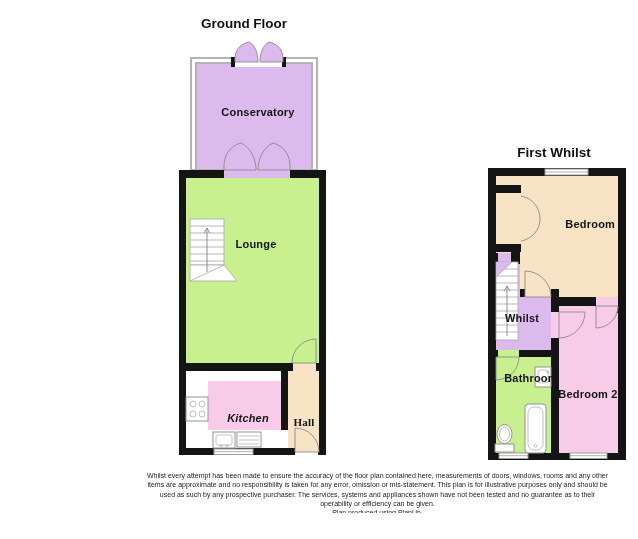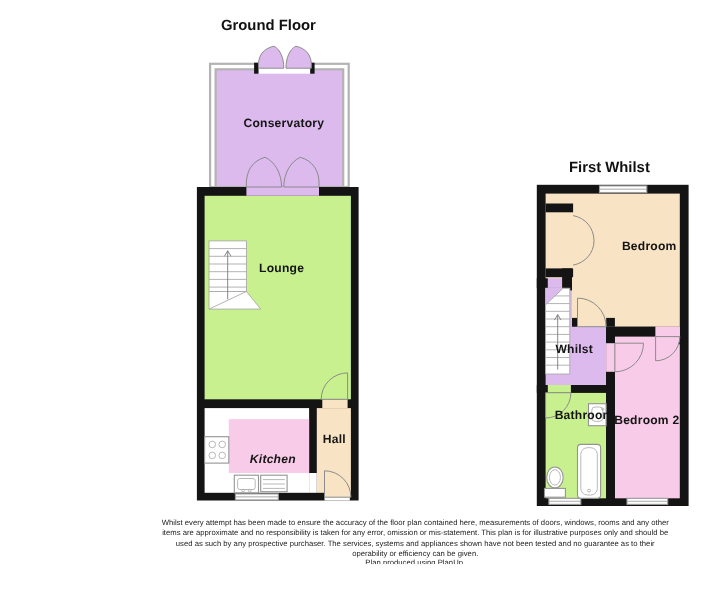--- a/index.html
+++ b/index.html
@@ -198,26 +198,26 @@
     </g>
   </g>
 </svg>
 
 <div class="title" style="left:196px;top:23px;">Ground Floor</div>
 <div class="title" style="left:506px;top:152px;">First Whilst</div>
 
 <div class="lbl" style="left:210px;top:112px;">Conservatory</div>
 <div class="lbl" style="left:208px;top:244px;">Lounge</div>
 <div class="lbl" style="left:200px;top:418px;font-style:italic;">Kitchen</div>
-<div class="lbl" style="left:256px;top:400px;">Hall</div>
+<div class="lbl" style="left:256px;top:422px;font-family:Liberation Serif, serif;">Hall</div>
 
 <div class="lbl" style="left:535px;top:224px;padding-left:24px;">Bedroom 1</div>
 <div class="lbl" style="left:474px;top:318px;">Whilst</div>
 <div class="lbl" style="left:471px;top:378px;padding-left:24px;">Bathroom</div>
-<div class="lbl" style="left:540px;top:382px;">Bedroom 2</div>
+<div class="lbl" style="left:540px;top:394px;">Bedroom 2</div>
 
 <div id="footer">
   <div>Whilst every attempt has been made to ensure the accuracy of the floor plan contained here, measurements of doors, windows, rooms and any other</div>
   <div>items are approximate and no responsibility is taken for any error, omission or mis-statement.  This plan is for illustrative purposes only and should be</div>
   <div>used as such by any prospective purchaser.  The services, systems and appliances shown have not been tested and no guarantee as to their</div>
   <div>operability or efficiency can be given.</div>
   <div>Plan produced using PlanUp.</div>
 </div>
 
 </div>

